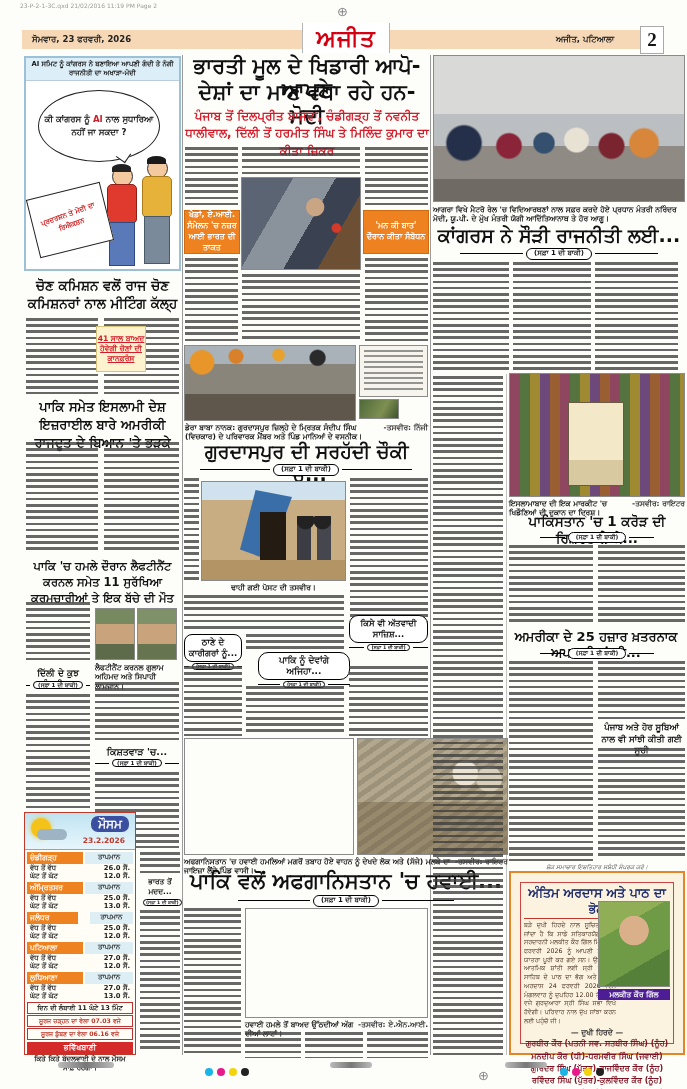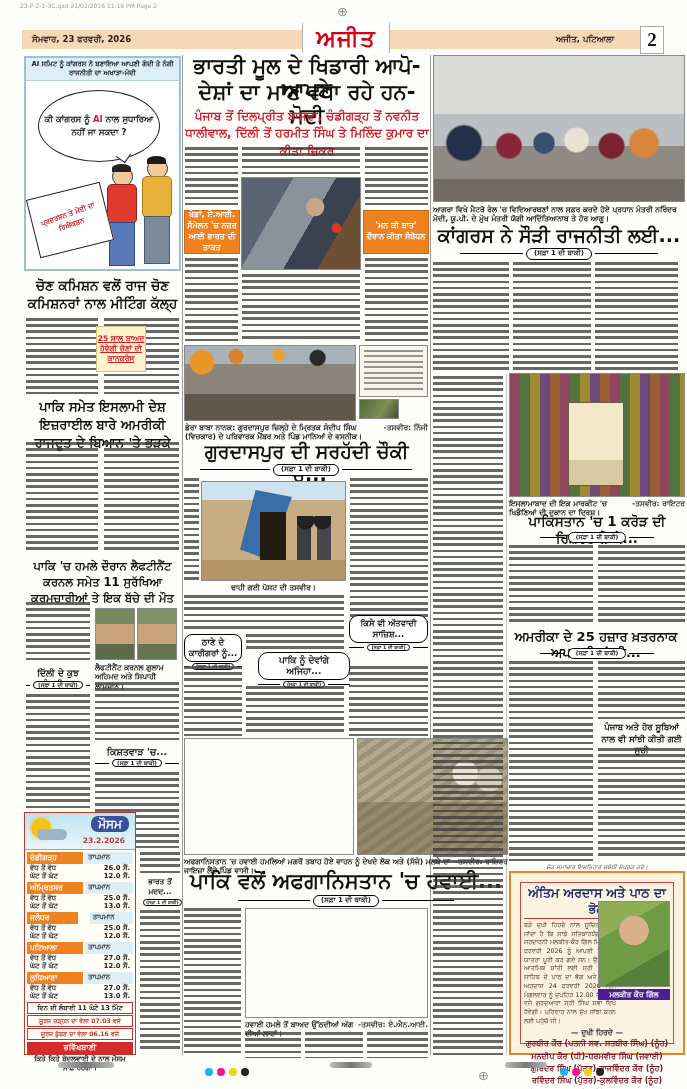--- a/index.html
+++ b/index.html
@@ -15,21 +15,21 @@
   .cap .cr{float:right;font-weight:bold;color:#333;}
   .tagline{display:flex;align-items:center;gap:3px;}
   .tagline:before,.tagline:after{content:"";flex:1;border-top:1.6px solid #000;}
   .oval{display:inline-block;border:1px solid #000;border-radius:9px;background:#fff;
         font-size:7px;font-weight:bold;line-height:1.1;padding:1px 7px;white-space:nowrap;}
   .photo{border:1px solid #8a8a8a;box-sizing:border-box;}
   .rule{background:#9b9b9b;}
   .obox{background:#ef8220;color:#fff;font-weight:bold;text-align:center;
         font-size:9px;line-height:1.35;padding:3px 2px;box-sizing:border-box;border:1px solid #d06c10;}
   .wrow-name{background:#ef8220;color:#fff;font-weight:bold;font-size:7.5px;padding:1px 3px;}
-  .wrow-temp{background:#ddeef5;color:#333;font-weight:bold;font-size:7px;padding:1px 3px;text-align:left;}
+  .wrow-temp{background:#ddeef5;color:#333;font-weight:bold;font-size:7px;padding:1px 3px;text-align:center;}
   .wline{display:flex;justify-content:space-between;font-size:6.8px;font-weight:bold;color:#222;padding:0 3px;}
   .dot{width:8px;height:8px;border-radius:50%;display:inline-block;margin-right:4px;}
   .fam{font-size:8px;font-weight:bold;color:#7d1322;text-align:center;line-height:1.55;}
 </style>
 </head>
 <body>
 <div id="page">
 
 <div class="abs" style="left:20px;top:2px;width:420px;font-size:6px;color:#9a9a9a;">23-P-2-1-3C.qxd  21/02/2016  11:19 PM  Page 2</div>
 <div class="abs" style="left:337px;top:4px;font-size:13px;color:#888;">⊕</div>
@@ -77,21 +77,21 @@
               display:flex;align-items:center;justify-content:center;text-align:center;">
     <span style="font-size:7px;font-weight:bold;color:#c22;transform:rotate(-6deg);line-height:1.6;">ਪ੍ਰਦਰਸ਼ਨ ਤੇ ਮੋਦੀ ਦਾ ਰਿਐਕਸ਼ਨ</span>
   </div>
 </div>
 
 <div class="abs hl" style="left:26px;top:276px;width:153px;font-size:13.5px;line-height:1.35;">ਚੋਣ ਕਮਿਸ਼ਨ ਵਲੋਂ ਰਾਜ ਚੋਣ ਕਮਿਸ਼ਨਰਾਂ ਨਾਲ ਮੀਟਿੰਗ ਕੱਲ੍ਹ</div>
 <div class="abs tx" style="left:26px;top:318px;width:72px;height:76px;"></div>
 <div class="abs tx" style="left:104px;top:318px;width:75px;height:76px;"></div>
 <div class="abs" style="left:96px;top:326px;width:48px;height:44px;background:#fdf4cf;border:1px solid #d9c37a;
             display:flex;flex-direction:column;justify-content:center;text-align:center;">
-  <span class="red" style="font-size:7.6px;font-weight:bold;text-decoration:underline;">25 ਸਾਲ ਬਾਅਦ</span>
+  <span class="red" style="font-size:7.6px;font-weight:bold;text-decoration:underline;">41 ਸਾਲ ਬਾਅਦ</span>
   <span class="red" style="font-size:7.6px;font-weight:bold;text-decoration:underline;">ਹੋਵੇਗੀ ਚੋਣਾਂ ਦੀ</span>
   <span class="red" style="font-size:7.6px;font-weight:bold;text-decoration:underline;">ਕਾਨਫ਼ਰੰਸ</span>
 </div>
 
 <div class="abs hl" style="left:26px;top:398px;width:153px;font-size:13px;line-height:1.4;">ਪਾਕਿ ਸਮੇਤ ਇਸਲਾਮੀ ਦੇਸ਼ ਇਜ਼ਰਾਈਲ ਬਾਰੇ ਅਮਰੀਕੀ ਰਾਜਦੂਤ ਦੇ ਬਿਆਨ 'ਤੇ ਭੜਕੇ</div>
 <div class="abs tx" style="left:26px;top:442px;width:72px;height:112px;"></div>
 <div class="abs tx" style="left:104px;top:442px;width:75px;height:112px;"></div>
 
 <div class="abs hl" style="left:26px;top:558px;width:153px;font-size:11.5px;line-height:1.4;">ਪਾਕਿ 'ਚ ਹਮਲੇ ਦੌਰਾਨ ਲੈਫਟੀਨੈਂਟ ਕਰਨਲ ਸਮੇਤ 11 ਸੁਰੱਖਿਆ ਕਰਮਚਾਰੀਆਂ ਤੇ ਇਕ ਬੱਚੇ ਦੀ ਮੌਤ</div>
 <div class="abs tx" style="left:26px;top:602px;width:64px;height:62px;"></div>

